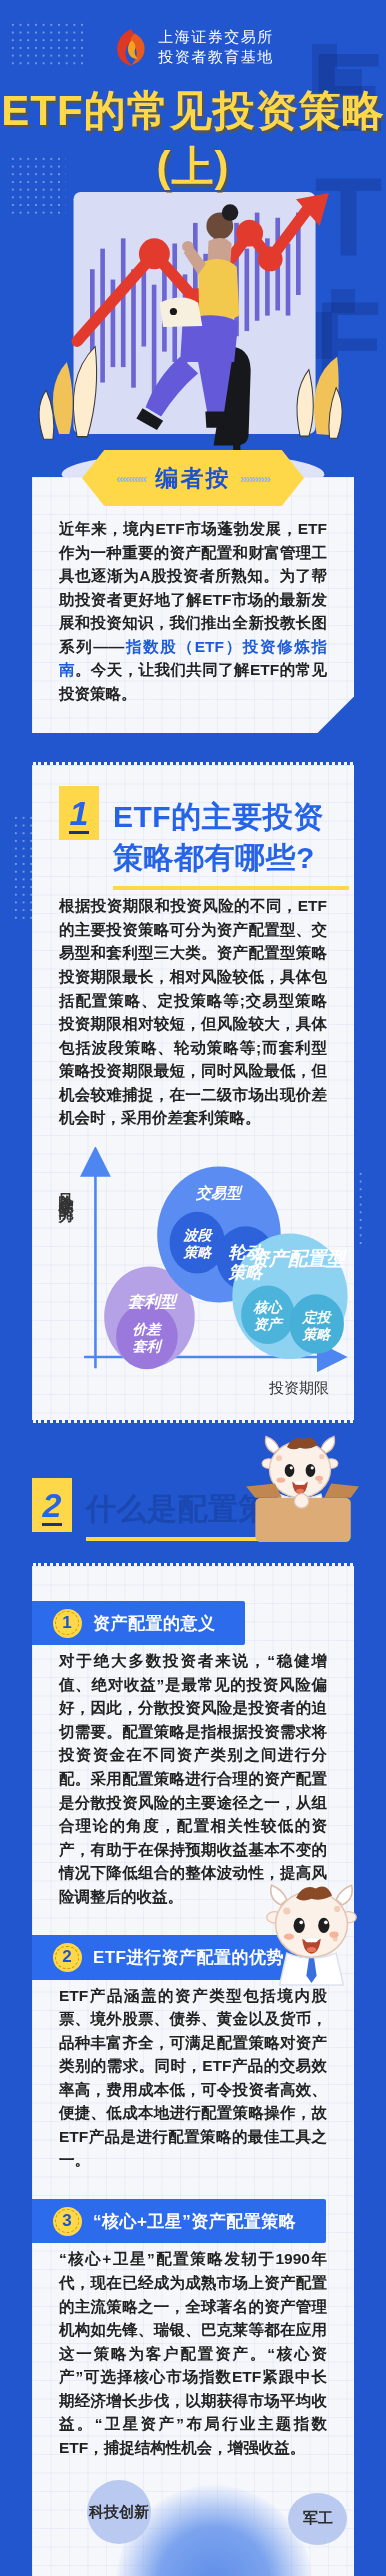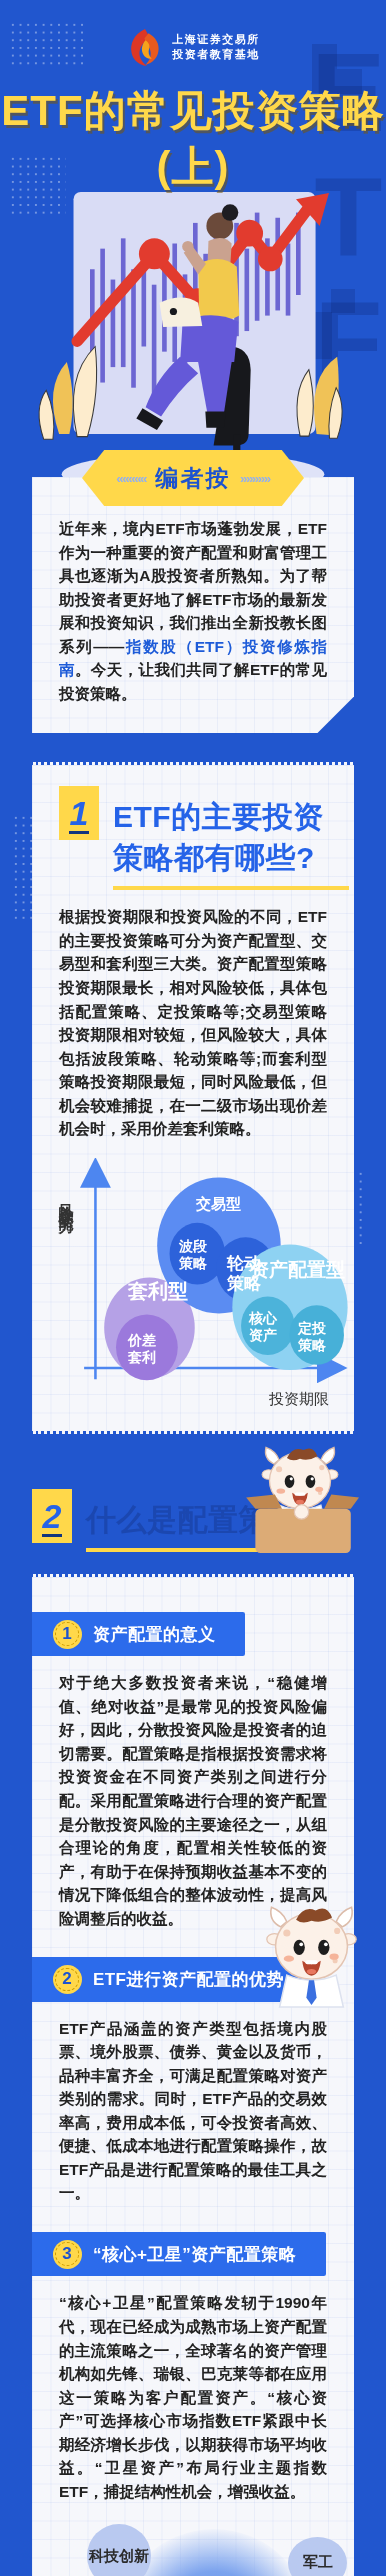--- a/index.html
+++ b/index.html
@@ -19,21 +19,21 @@
     background-size:19px 19px,19px 19px,76px 76px,76px 76px;
   }
   
   .watermark{position:absolute;right:-9.3px;top:31px;font-size:111px;line-height:.85;
     font-weight:900;color:rgba(12,32,108,.25);text-align:center;width:103px;z-index:0;}
   .tetris{position:absolute;background:rgba(10,30,100,.20);z-index:0;}
   .dots{position:absolute;background-image:radial-gradient(rgba(255,255,255,.38) 1.2px,transparent 1.5px);
     background-size:7.7px 7.7px;z-index:0;}
   
   .logo-row{position:relative;display:flex;justify-content:center;align-items:center;gap:8.2px;padding-top:27px;z-index:2;}
-  .logo-text{color:#fff;font-weight:700;font-size:11px;letter-spacing:1.5px;line-height:1.35;}
+  .logo-text{color:#fff;font-weight:400;font-size:15px;letter-spacing:1.5px;line-height:1.35;}
   .title-row{position:relative;z-index:2;display:flex;align-items:center;justify-content:center;gap:9.3px;margin-top:30px;}
   .series-title{color:#fff;font-weight:900;font-size:27px;letter-spacing:0.5px;text-shadow:0 1.5px 0 rgba(10,30,100,.35);}
   .issue-badge{background:#96abf0;color:#16337e;font-weight:900;font-size:13px;padding:5.2px 12.4px;border-radius:515px;}
   .main-title{position:relative;z-index:2;text-align:center;margin-top:15.5px;color:var(--yellow);
     font-weight:900;font-size:42px;letter-spacing:1px;text-shadow:2.1px 2.6px 0 rgba(120,88,8,.55);}
   
   .hero{position:relative;height:507px;z-index:1;}
   .hero-svg{position:absolute;left:50%;transform:translateX(-50%);top:192px;}
   
   .card{position:relative;background:var(--card);
@@ -67,27 +67,27 @@
     display:flex;align-items:center;justify-content:center;font-size:17px;font-weight:900;color:#1d53cf;}
   .banner .coin::before{content:"";position:absolute;inset:2.6px;border:1.3px dashed #cf9d00;border-radius:50%;}
   .banner .b-label{color:#fff;font-size:17px;font-weight:900;letter-spacing:0.5px;}
   
   .sec1-card{margin:32px 32px 0;padding:24px 27px 26px;}
   
   .riskwrap{position:relative;width:289px;height:247px;margin:17.5px auto 0;}
   .riskwrap .vlabel{position:absolute;left:-3.1px;top:33px;writing-mode:vertical-rl;
     font-size:15px;font-weight:700;color:#333;letter-spacing:3.1px;}
   .riskwrap .xlabel{position:absolute;right:19px;bottom:-4.1px;font-size:15px;font-weight:400;color:#333;}
-  .bub-label{position:absolute;color:#fff;font-weight:800;text-align:left;line-height:1.18;}
+  .bub-label{position:absolute;color:#fff;font-weight:800;text-align:center;line-height:1.18;font-style:italic;}
   
   .bluehead{position:relative;margin:29px 32px 0;z-index:2;}
   .bluehead .sec-title{color:var(--deepblue);}
   .mascot{position:absolute;z-index:3;}
   .sec2-card,.sec3-card{margin:13.4px 32px 0;padding:8.2px 27px 29px;}
-  .para{margin-top:15px;}
+  .para{margin-top:4px;}
   .banner-block{margin-top:27px;position:relative;}
   
   .cswrap{position:relative;width:309px;height:289px;margin:10.3px auto 0;}
   .cs-center{position:absolute;left:57px;top:15.5px;width:196px;height:196px;border-radius:50%;
     background:radial-gradient(circle,#5f8de8 0%,#7ba3ee 40%,rgba(246,247,251,0) 72%);
     display:flex;align-items:center;justify-content:center;}
   .sat{position:absolute;background:#b9c9f0;border-radius:50%;display:flex;align-items:center;justify-content:center;
     color:#2b2b2b;font-size:15px;font-weight:800;text-align:center;line-height:1.25;}
 </style>
 </head>
@@ -269,21 +269,21 @@
         <ellipse cx="170" cy="368" rx="60" ry="64" fill="#9b79dc"></ellipse>
         <ellipse cx="310" cy="170" rx="120" ry="132" fill="#5b8cf2"></ellipse>
         <ellipse cx="268" cy="186" rx="54" ry="60" fill="#2d62da"></ellipse>
         <ellipse cx="362" cy="216" rx="57" ry="62" fill="#2d62da"></ellipse>
         <ellipse cx="448" cy="290" rx="112" ry="122" fill="#8ed2f2"></ellipse>
         <ellipse cx="405" cy="326" rx="52" ry="57" fill="#4cb3da"></ellipse>
         <ellipse cx="500" cy="344" rx="53" ry="58" fill="#47b0d8"></ellipse>
       </svg>
       <div class="vlabel">风险承受能力</div>
       <div class="xlabel">投资期限</div>
-      <div class="bub-label" style="left:69px;top:122px;font-size:20px">套利型</div>
+      <div class="bub-label" style="left:69px;top:146px;font-size:16px">套利型</div>
       <div class="bub-label" style="left:69px;top:174px;width:37px;font-size:14px">价差套利</div>
       <div class="bub-label" style="left:137px;top:37px;font-size:15px">交易型</div>
       <div class="bub-label" style="left:120px;top:80px;width:37px;font-size:14px">波段策略</div>
       <div class="bub-label" style="left:168px;top:96px;width:37px;font-size:17px">轮动策略</div>
       <div class="bub-label" style="left:191px;top:101px;font-size:19px">资产配置型</div>
       <div class="bub-label" style="left:190px;top:152px;width:37px;font-size:14px">核心资产</div>
       <div class="bub-label" style="left:239px;top:162px;width:37px;font-size:14px">定投策略</div>
     </div>
   </div>
 

